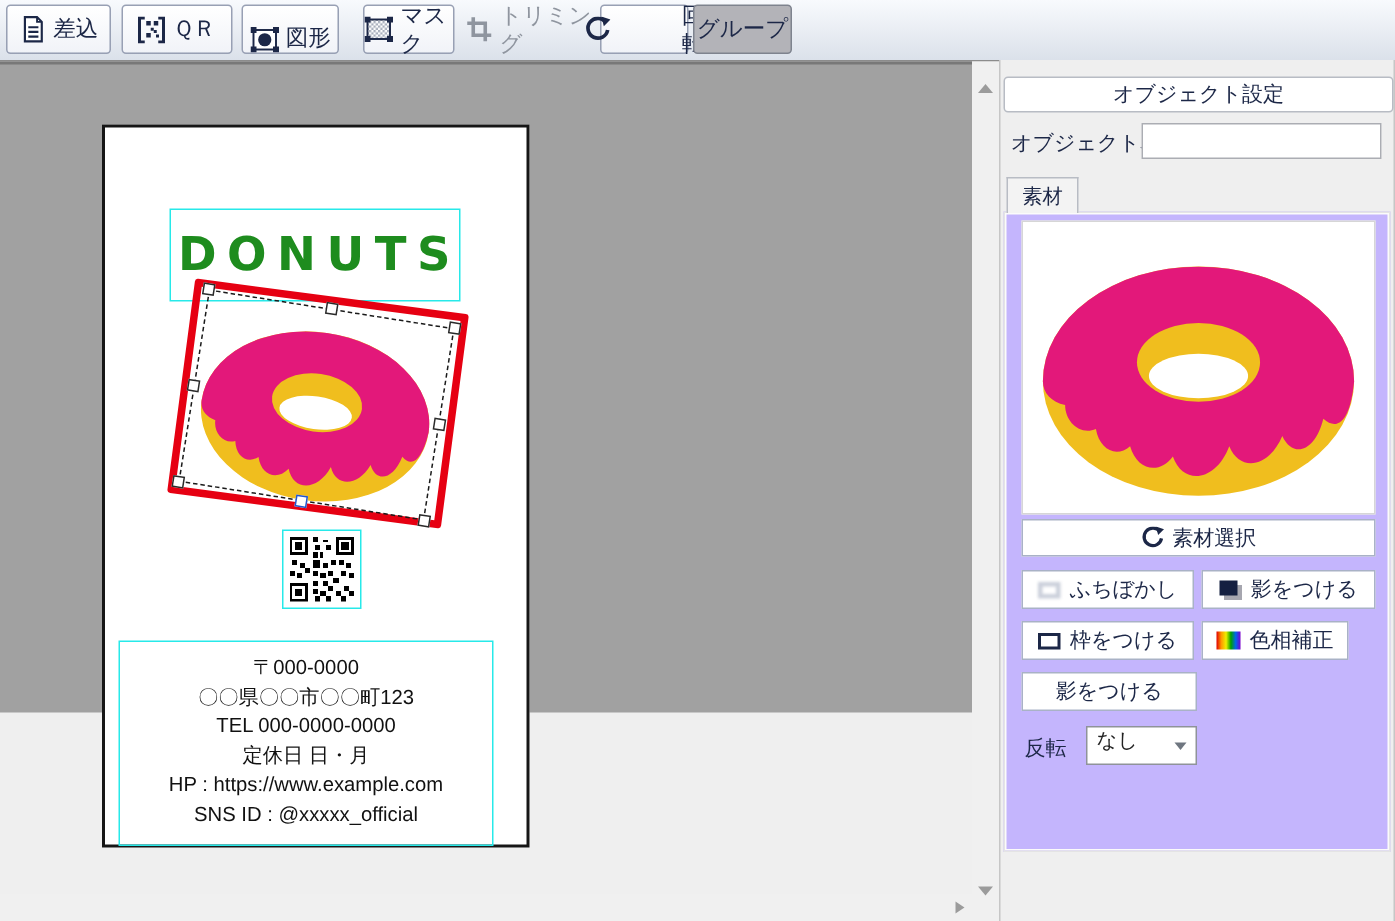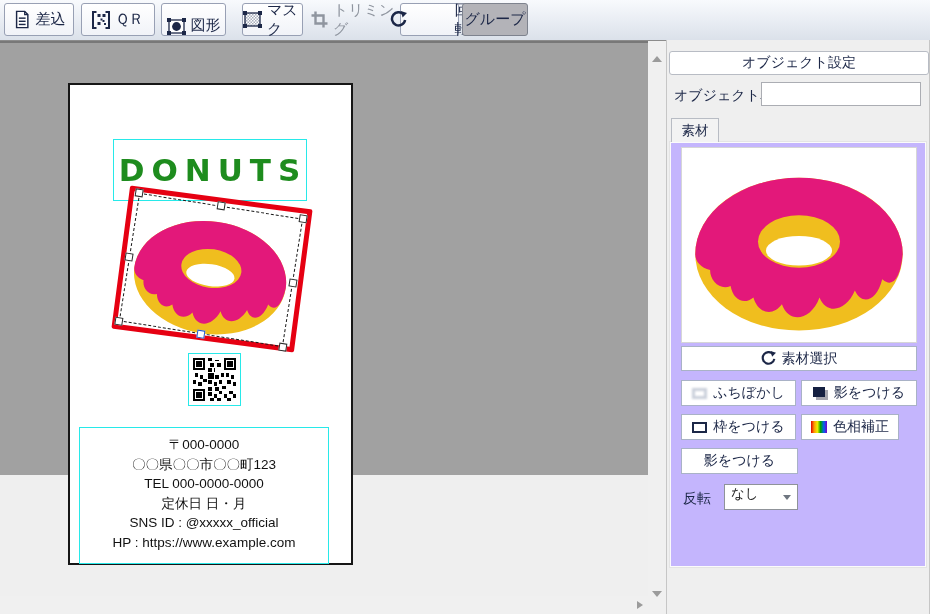--- a/index.html
+++ b/index.html
@@ -275,22 +275,22 @@
               <rect x="23" y="21" width="2" height="2"></rect>
           </g>
         </svg>
       </div>
 
       <div class="cyanbox addr-box">
         <div>〒000-0000</div>
         <div>〇〇県〇〇市〇〇町123</div>
         <div>TEL  000-0000-0000</div>
         <div>定休日 日・月</div>
+        <div>HP : https://www.example.com</div>
         <div>SNS ID : @xxxxx_official</div>
-        <div>HP : https://www.example.com</div>
       </div>
     </div>
   </div>
 
   <div class="hscroll">
     <span class="arr-right"></span>
   </div>
   <div class="vscroll">
     <span class="arr-up"></span>
     <span class="arr-down"></span>

